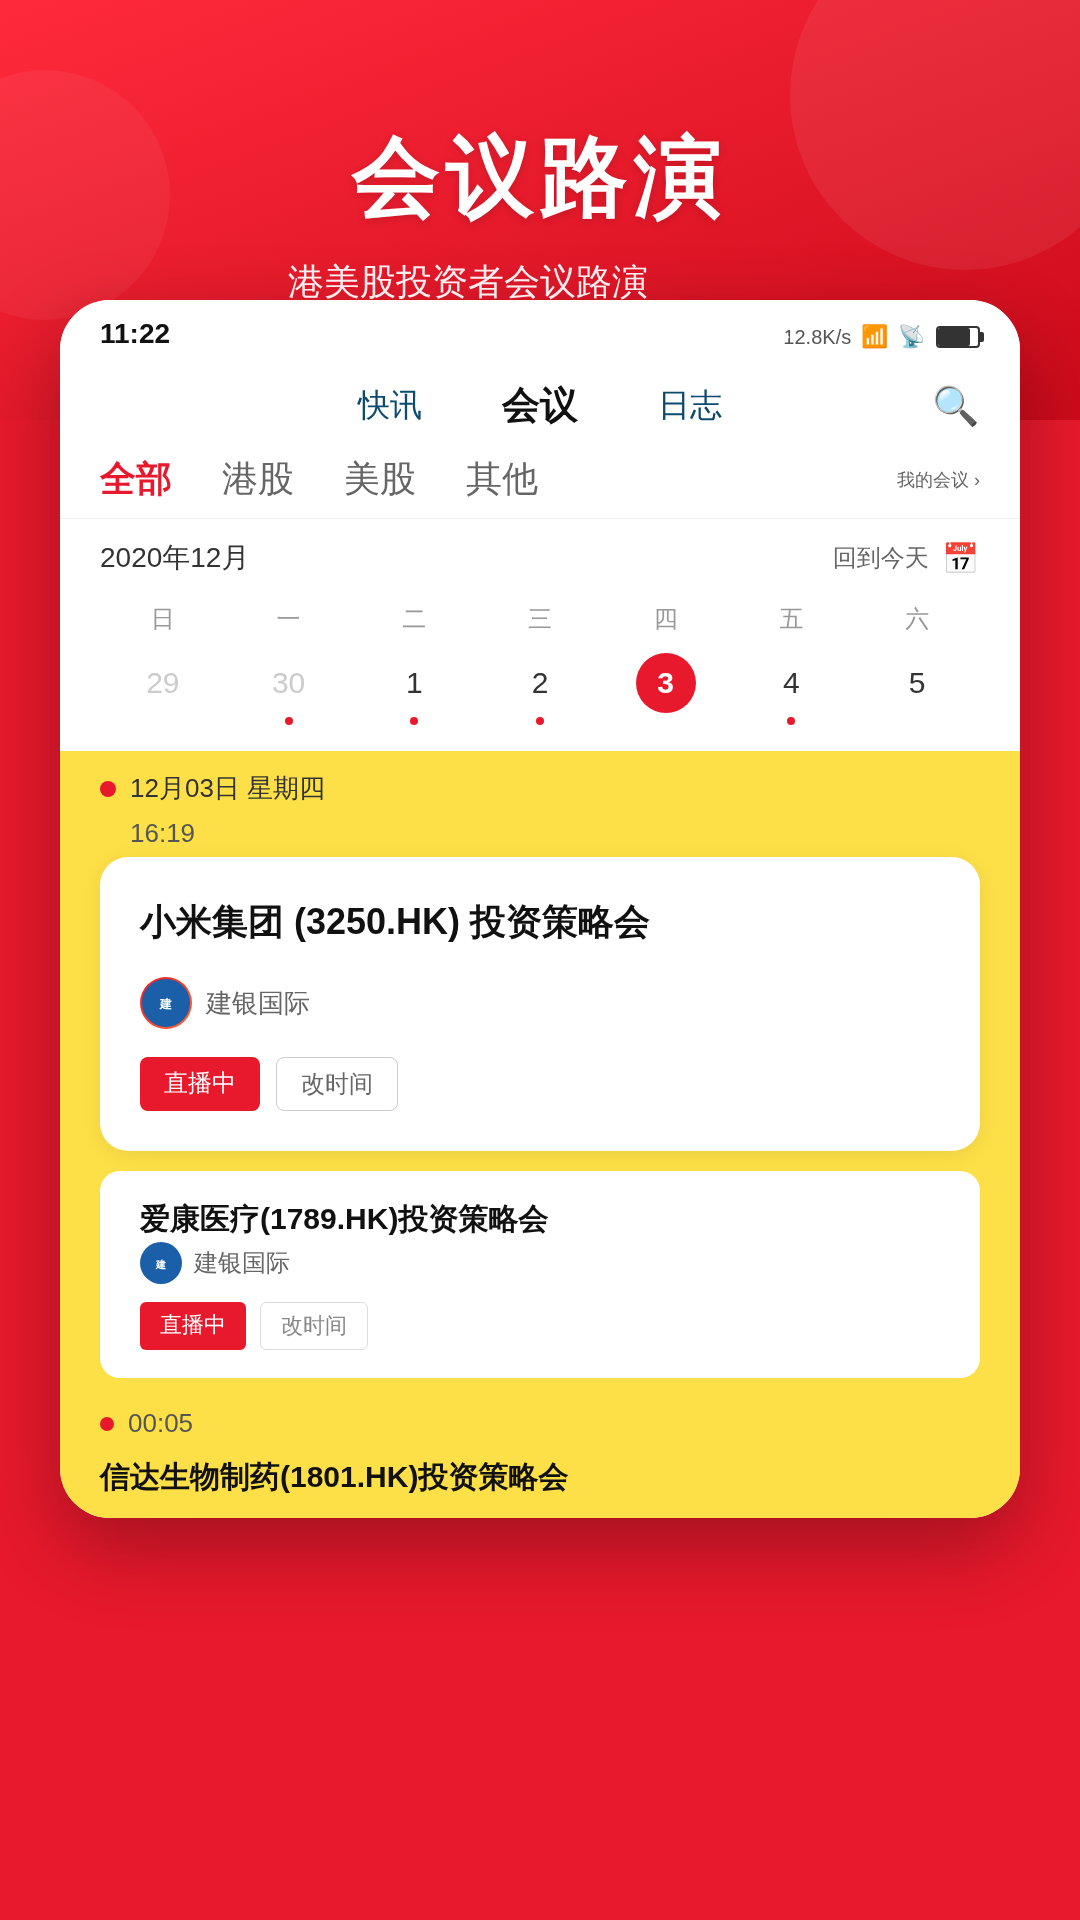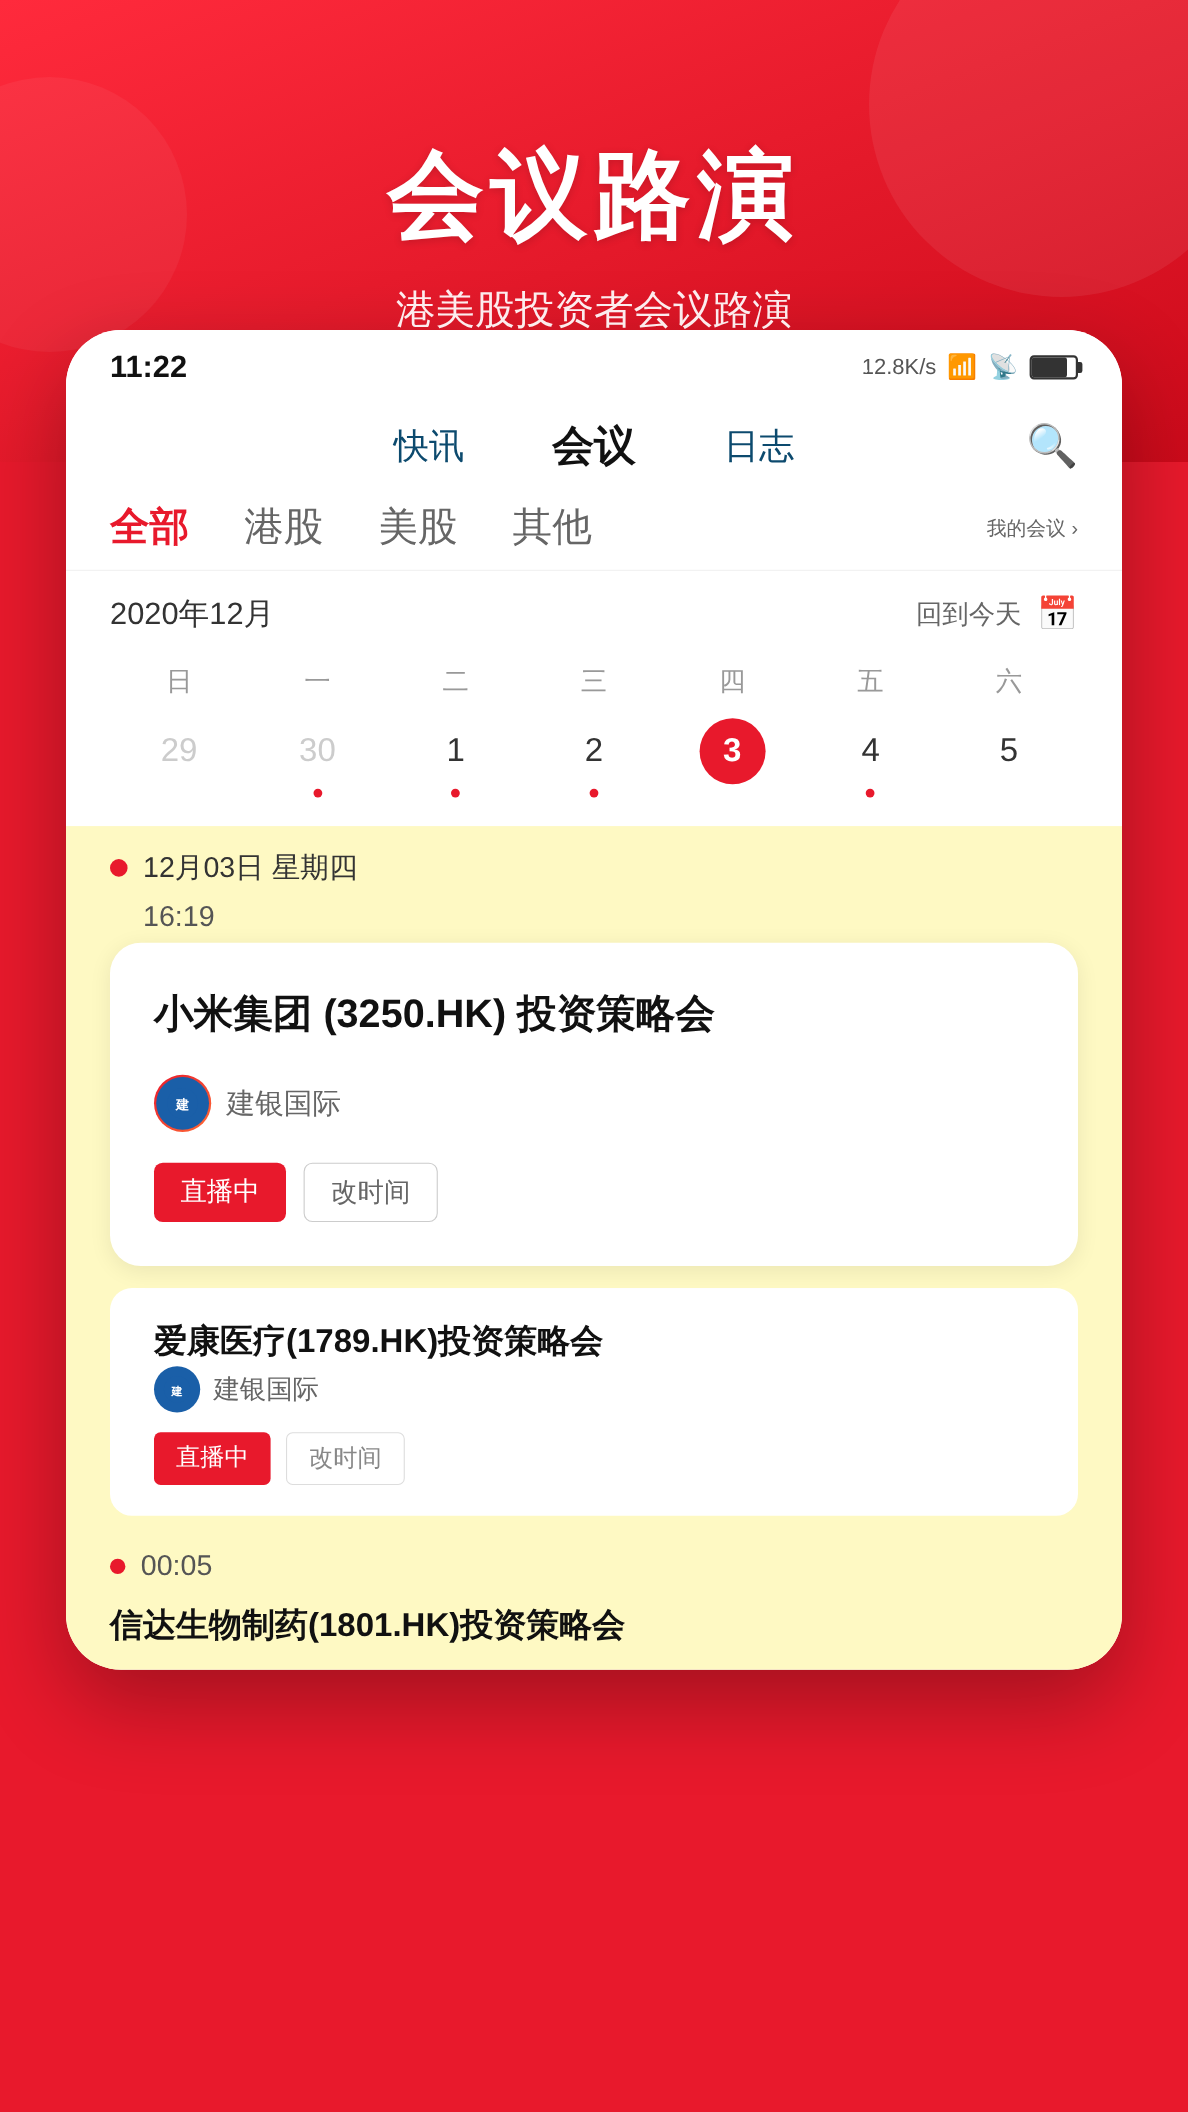--- a/index.html
+++ b/index.html
@@ -53,42 +53,42 @@
       color: #fff;
       letter-spacing: 6px;
       text-shadow: 0 2px 8px rgba(0,0,0,0.15);
       z-index: 1;
     }
 
     .hero-subtitle {
       font-size: 36px;
       color: rgba(255,255,255,0.92);
       margin-top: 18px;
-      text-align: center;
+      text-align: left;
       line-height: 1.5;
       z-index: 1;
     }
 
     
     .phone-container {
       position: absolute;
       top: 300px;
       left: 50%;
       transform: translateX(-50%);
       width: 960px;
       background: #fff;
       border-radius: 50px;
       box-shadow: 0 30px 80px rgba(0,0,0,0.3);
       overflow: hidden;
     }
 
     
     .status-bar {
       display: flex;
-      align-items: center;
+      align-items: flex-end;
       justify-content: space-between;
       padding: 18px 40px 10px 40px;
       background: #fff;
     }
     .status-time {
       font-size: 28px;
       font-weight: 600;
       color: #111;
     }
     .status-icons {
@@ -222,21 +222,21 @@
       border-radius: 50%;
       background: #e8192c;
       margin-top: 4px;
     }
     .day-dot.hidden {
       visibility: hidden;
     }
 
     
     .event-list {
-      background: #fef9c3;
+      background: #fde047;
       padding: 20px 40px;
     }
     .event-date-header {
       display: flex;
       align-items: center;
       gap: 14px;
       margin-bottom: 12px;
     }
     .event-date-dot {
       width: 16px;

